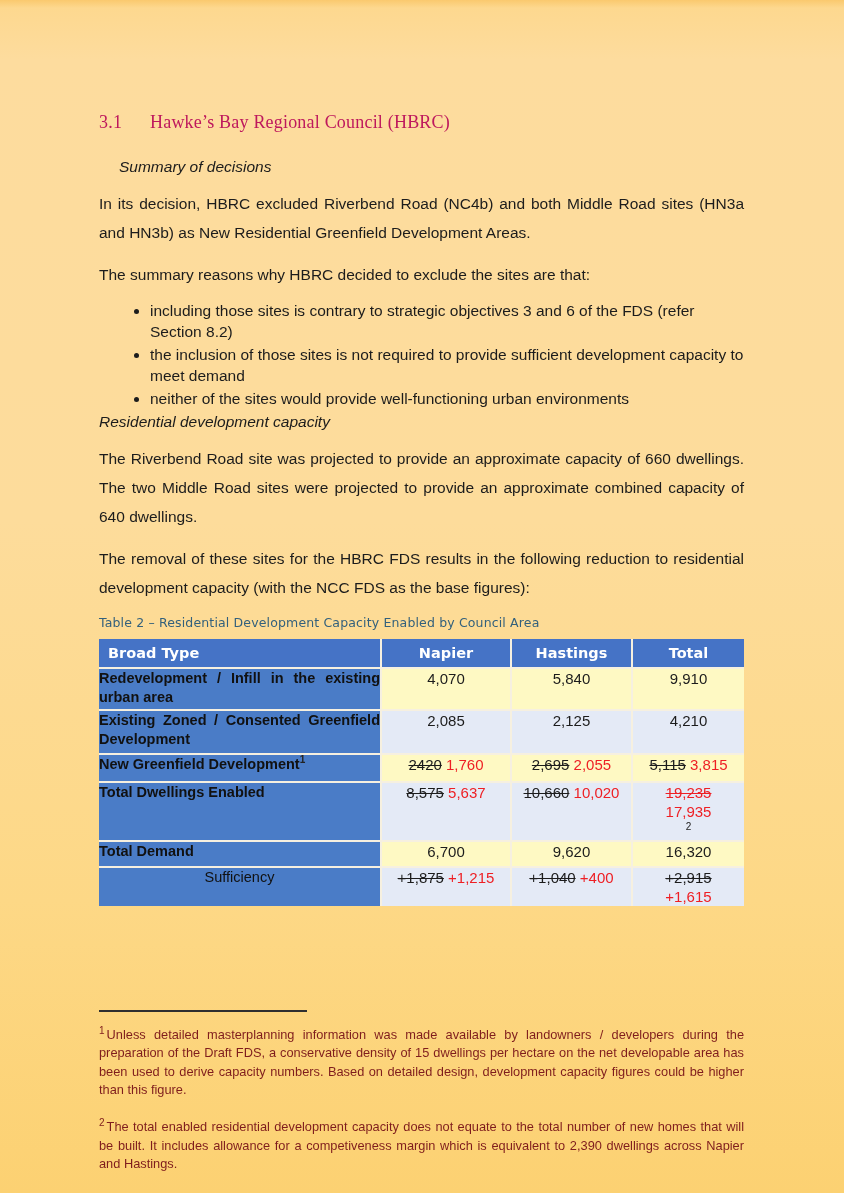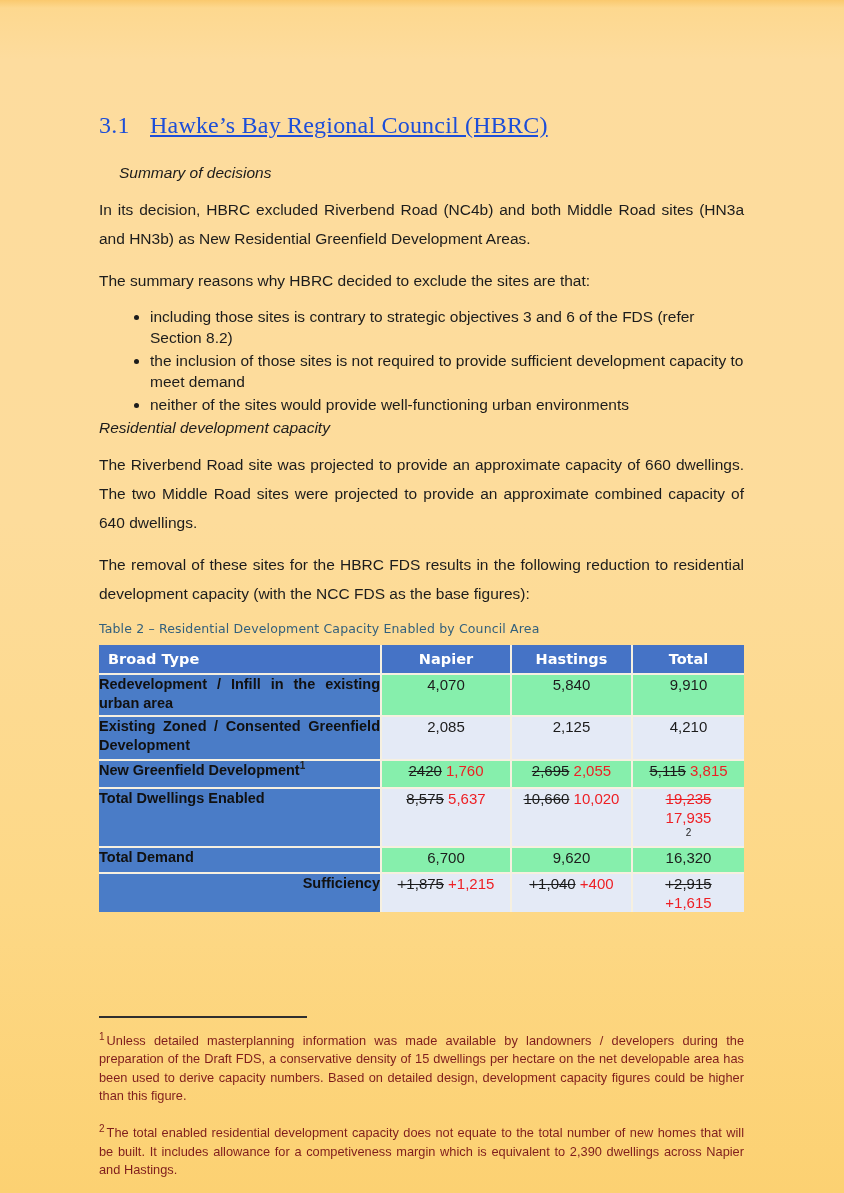--- a/index.html
+++ b/index.html
@@ -5,21 +5,21 @@
   html,body{margin:0;padding:0;}
   body{
     width:844px;height:1193px;overflow:hidden;position:relative;
     background:linear-gradient(180deg,#fac96e 0px,#fdd88f 8px,#fddc9e 60px,#fddc9b 520px,#fdd886 900px,#fcd172 1193px);
     font-family:"Liberation Sans",sans-serif;color:#1c1c1c;
   }
   .doc{position:absolute;left:99px;top:0;width:645px;}
 
   .heading{
     margin:112px 0 0 0;font-family:"Liberation Serif","DejaVu Serif",serif;
-    font-weight:normal;font-size:24px;color:#1d4ed8;letter-spacing:0.2px;text-decoration:underline;
+    font-weight:normal;font-size:18px;color:#be185d;letter-spacing:0.2px;
   }
   .heading .num{display:inline-block;width:51px;}
 
   .subhead{font-style:italic;font-size:15.5px;margin-top:25px;margin-left:20px;}
   .para{font-size:15.5px;line-height:29px;text-align:justify;margin-top:13px;}
 
   ul.bullets{margin:12px 0 0 0;padding:0 0 0 51px;}
   ul.bullets li{
     font-size:15.5px;line-height:20.5px;margin-bottom:3px;
     list-style:disc outside;padding-left:0px;
@@ -41,25 +41,25 @@
     background:#4573c6;color:#fff;height:28px;
     font-family:"DejaVu Sans",sans-serif;font-size:14.5px;font-weight:bold;
     text-align:center;vertical-align:middle;
   }
   tr.hdr th.first{text-align:left;padding-left:9px;}
 
   td.lbl{
     background:#4a7cc7;color:#111;font-weight:bold;font-size:14.5px;line-height:19px;
     text-align:left;vertical-align:top;padding:5px 8px 3px 9px;text-align:justify;
   }
-  td.lbl.nrm{font-weight:bold;text-align:right;}
+  td.lbl.nrm{font-weight:normal;text-align:center;}
   td.val{
     font-size:15px;text-align:center;vertical-align:top;padding-top:6px;line-height:19px;
   }
-  tr.shadeA td.val{background:#86efac;}
+  tr.shadeA td.val{background:#fef9c3;}
   tr.shadeB td.val{background:#e4eaf6;}
 
   tr.r1 td{height:40px;} tr.r2 td{height:42px;} tr.r3 td{height:26px;}
   tr.r4 td{height:38px;} tr.r5 td{height:24px;} tr.r6 td{height:36px;}
 
   table.cap tr td{border-top:2px solid #f6f0e0;}
   table.cap td.val,table.cap th.vcol{border-left:2px solid #f6f0e0;}
   tr.demand td{border-top:4px solid #f6f0e0;}
 
   .old{text-decoration:line-through;}

